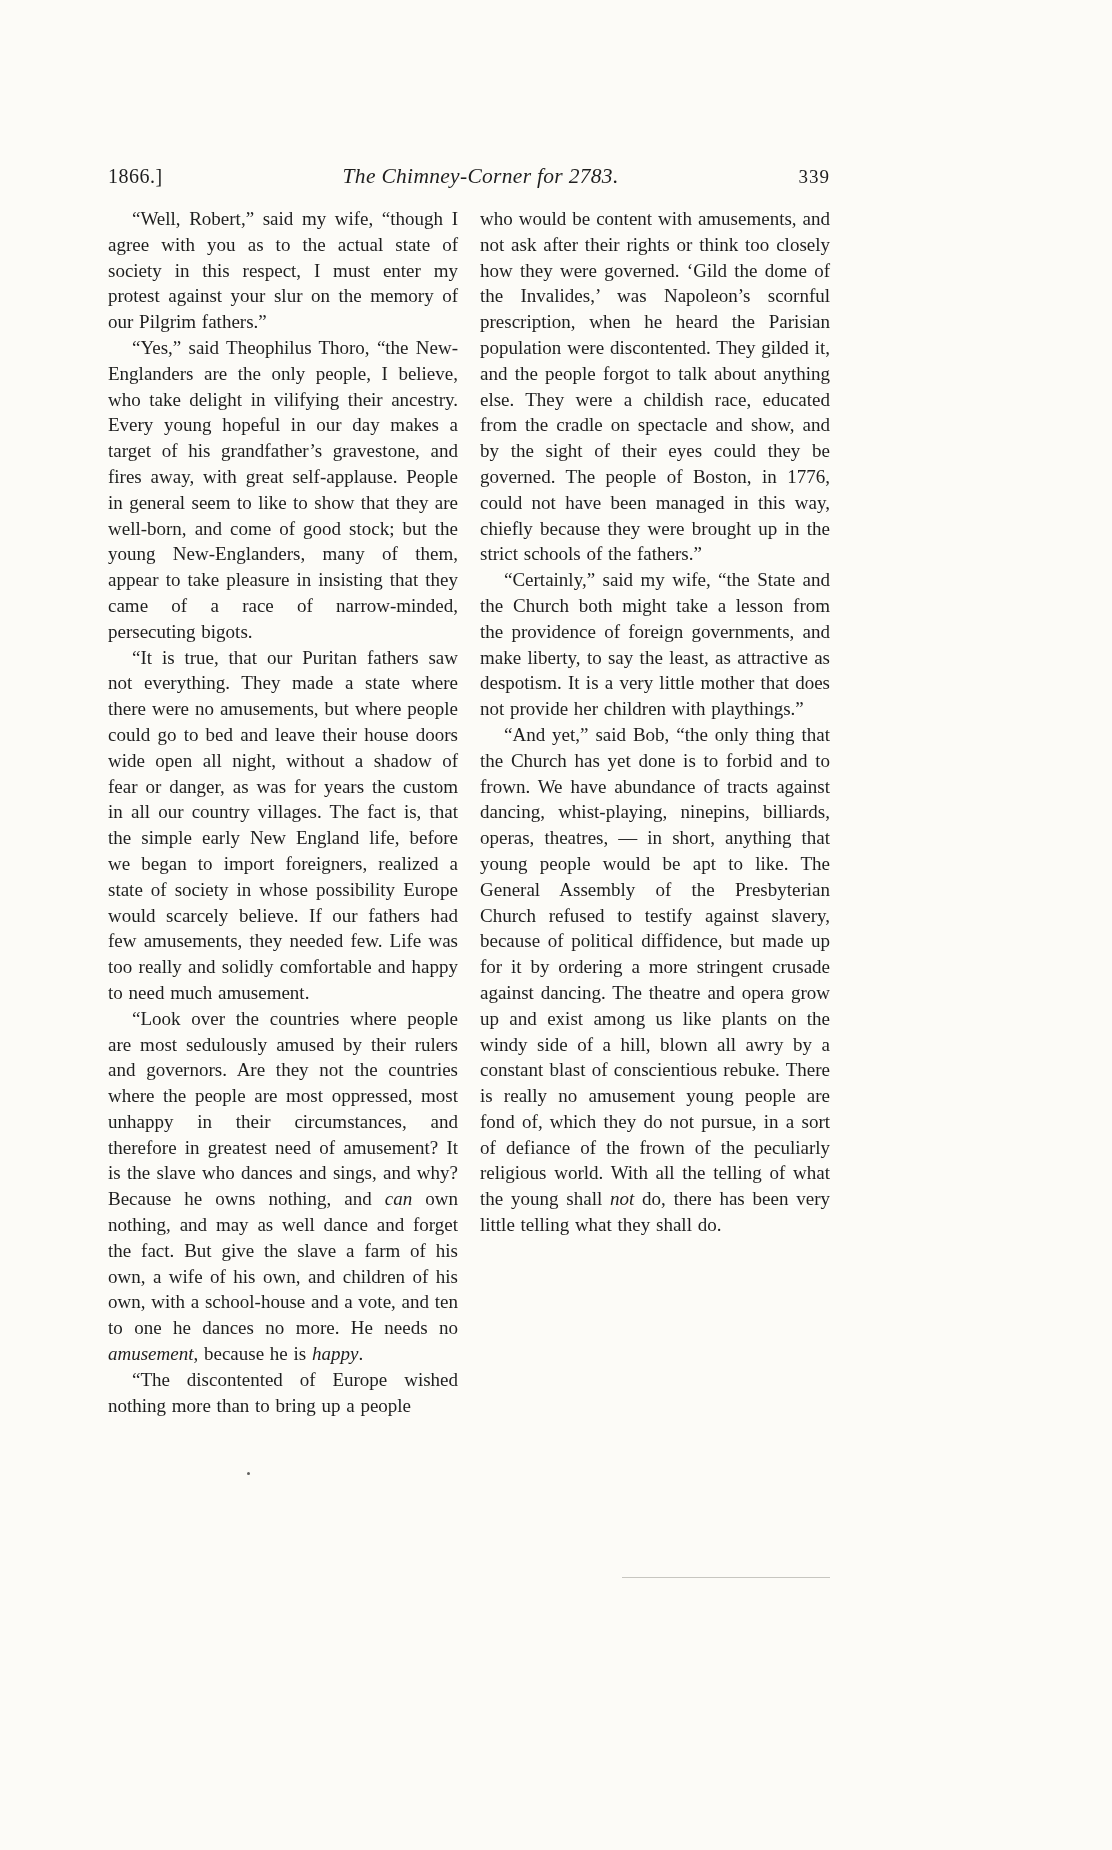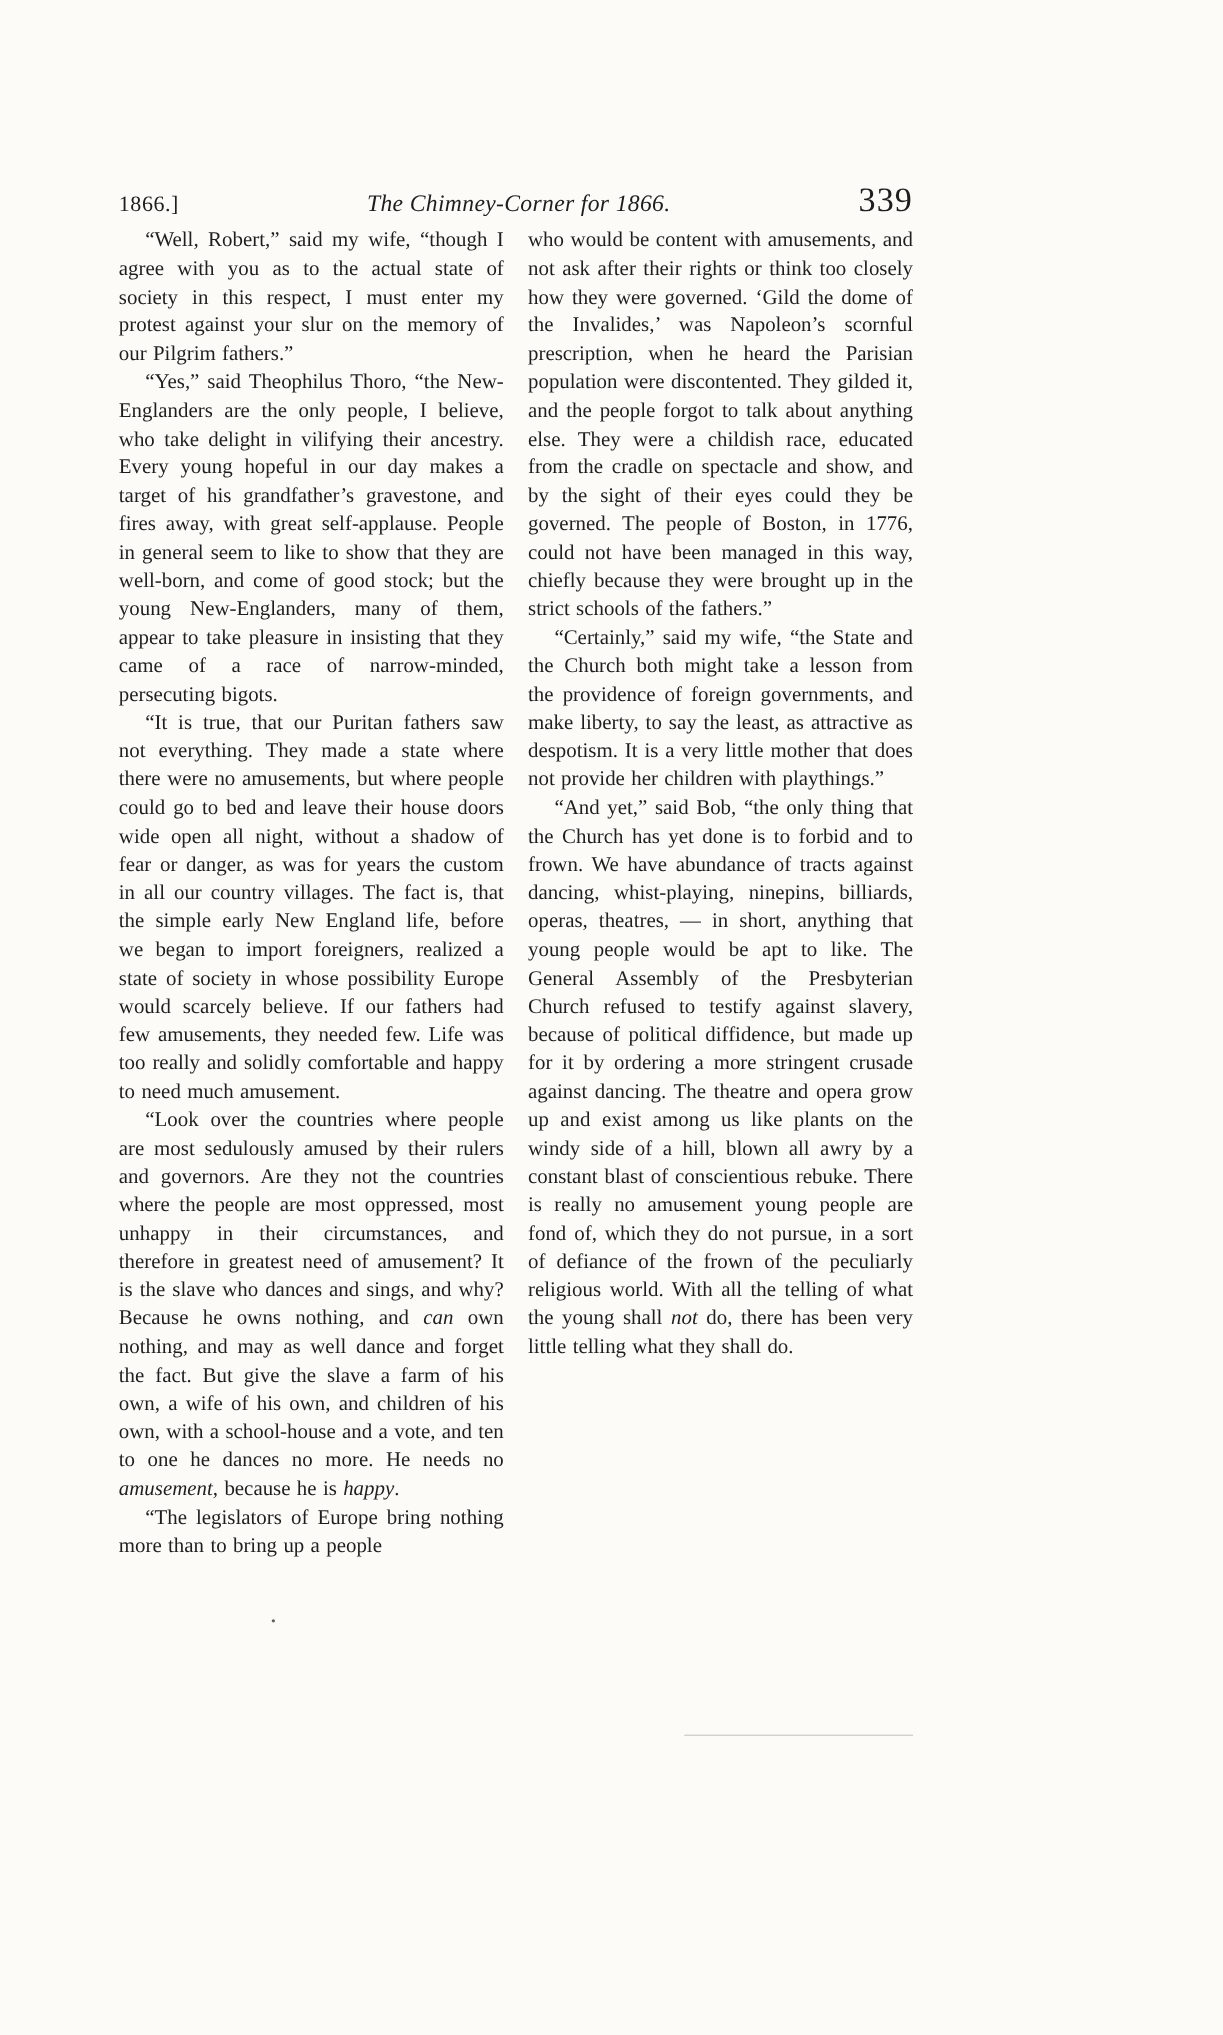--- a/index.html
+++ b/index.html
@@ -31,21 +31,21 @@
   .header-date{
     font-size:20px;
     letter-spacing:0.5px;
   }
   .header-title{
     font-style:italic;
     font-size:21.5px;
     letter-spacing:0.3px;
   }
   .header-number{
-    font-size:31px;
+    font-size:19px;
     letter-spacing:1px;
   }
   .columns{
     position:absolute;
     top:170px;
     left:108px;
     width:722px;
     display:flex;
     gap:22px;
     justify-content:center;
@@ -87,31 +87,31 @@
     opacity:.7;
   }
 </style>
 </head>
 <body>
 
 <div class="page">
 
   <div class="header">
     <span class="header-date">1866.]</span>
-    <span class="header-title">The Chimney-Corner for 1866.</span>
+    <span class="header-title">The Chimney-Corner for 2783.</span>
     <span class="header-number">339</span>
   </div>
 
   <div class="columns">
     <div class="column">
         <p class="para">“Well, Robert,” said my wife, “though I agree with you as to the actual state of society in this respect, I must enter my protest against your slur on the memory of our Pilgrim fathers.”</p>
         <p class="para">“Yes,” said Theophilus Thoro, “the New-Englanders are the only people, I believe, who take delight in vilifying their ancestry. Every young hopeful in our day makes a target of his grandfather’s gravestone, and fires away, with great self-applause. People in general seem to like to show that they are well-born, and come of good stock; but the young New-Englanders, many of them, appear to take pleasure in insisting that they came of a race of narrow-minded, persecuting bigots.</p>
         <p class="para">“It is true, that our Puritan fathers saw not everything. They made a state where there were no amusements, but where people could go to bed and leave their house doors wide open all night, without a shadow of fear or danger, as was for years the custom in all our country villages. The fact is, that the simple early New England life, before we began to import foreigners, realized a state of society in whose possibility Europe would scarcely believe. If our fathers had few amusements, they needed few. Life was too really and solidly comfortable and happy to need much amusement.</p>
         <p class="para">“Look over the countries where people are most sedulously amused by their rulers and governors. Are they not the countries where the people are most oppressed, most unhappy in their circumstances, and therefore in greatest need of amusement? It is the slave who dances and sings, and why? Because he owns nothing, and <i>can</i> own nothing, and may as well dance and forget the fact. But give the slave a farm of his own, a wife of his own, and children of his own, with a school-house and a vote, and ten to one he dances no more. He needs no <i>amusement</i>, because he is <i>happy</i>.</p>
-        <p class="para">“The legislators of Europe bring nothing more than to bring up a people</p>
+        <p class="para">“The discontented of Europe wished nothing more than to bring up a people</p>
       </div>
     <div class="column">
         <p class="para noindent">who would be content with amusements, and not ask after their rights or think too closely how they were governed. ‘Gild the dome of the Invalides,’ was Napoleon’s scornful prescription, when he heard the Parisian population were discontented. They gilded it, and the people forgot to talk about anything else. They were a childish race, educated from the cradle on spectacle and show, and by the sight of their eyes could they be governed. The people of Boston, in 1776, could not have been managed in this way, chiefly because they were brought up in the strict schools of the fathers.”</p>
         <p class="para">“Certainly,” said my wife, “the State and the Church both might take a lesson from the providence of foreign governments, and make liberty, to say the least, as attractive as despotism. It is a very little mother that does not provide her children with playthings.”</p>
         <p class="para">“And yet,” said Bob, “the only thing that the Church has yet done is to forbid and to frown. We have abundance of tracts against dancing, whist-playing, ninepins, billiards, operas, theatres, — in short, anything that young people would be apt to like. The General Assembly of the Presbyterian Church refused to testify against slavery, because of political diffidence, but made up for it by ordering a more stringent crusade against dancing. The theatre and opera grow up and exist among us like plants on the windy side of a hill, blown all awry by a constant blast of conscientious rebuke. There is really no amusement young people are fond of, which they do not pursue, in a sort of defiance of the frown of the peculiarly religious world. With all the telling of what the young shall <i>not</i> do, there has been very little telling what they shall do.</p>
       </div>
   </div>
 
   <div class="scan-speck"></div>
   <div class="scan-rule"></div>

